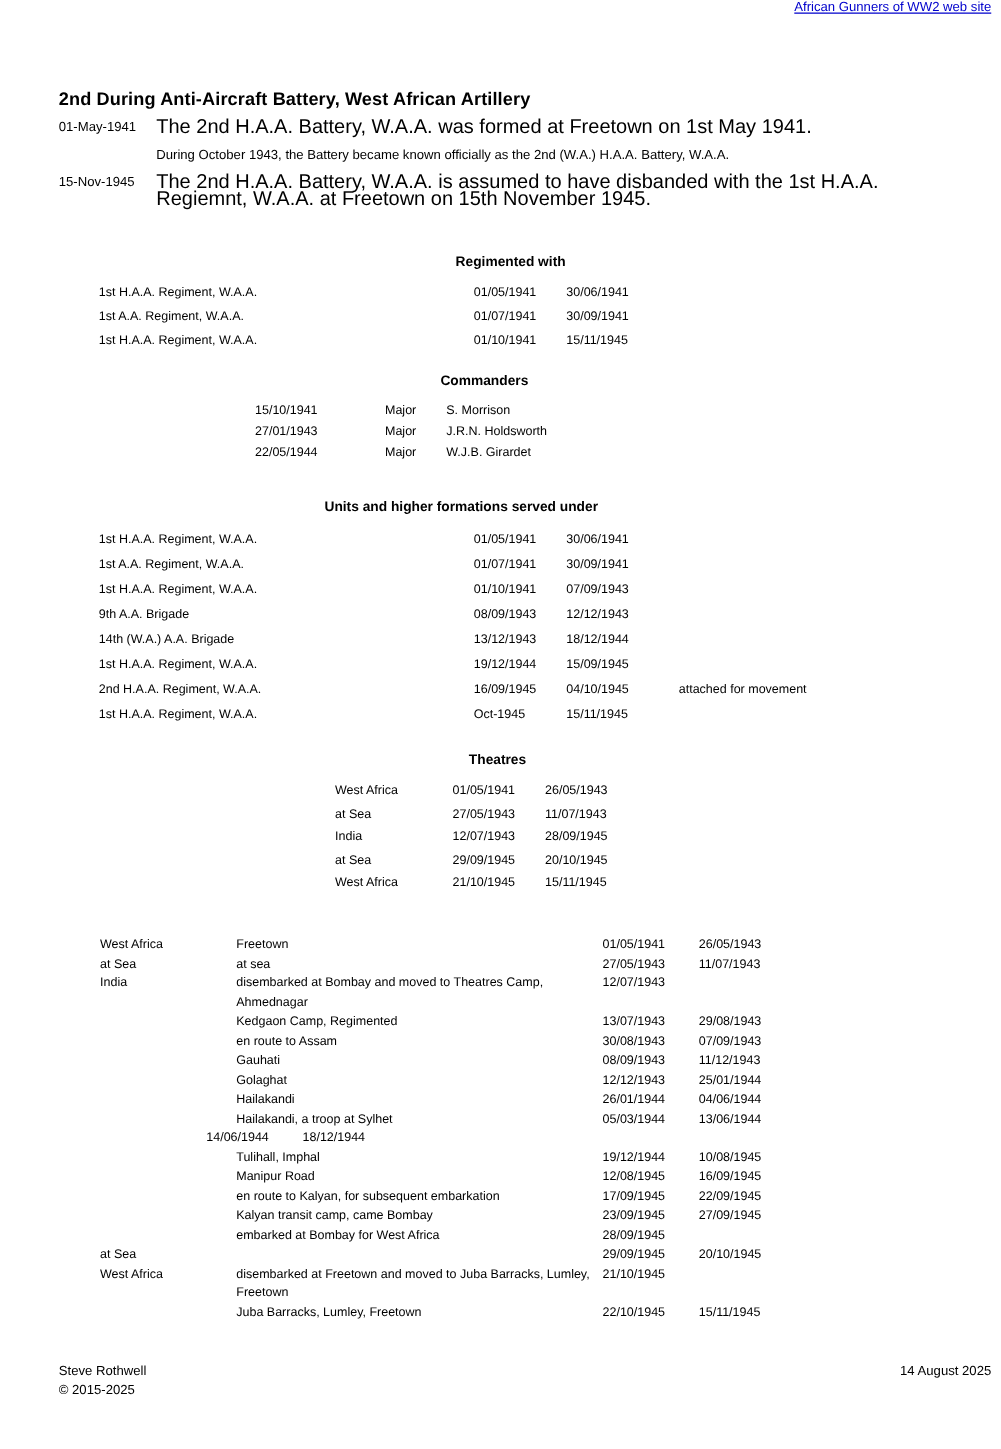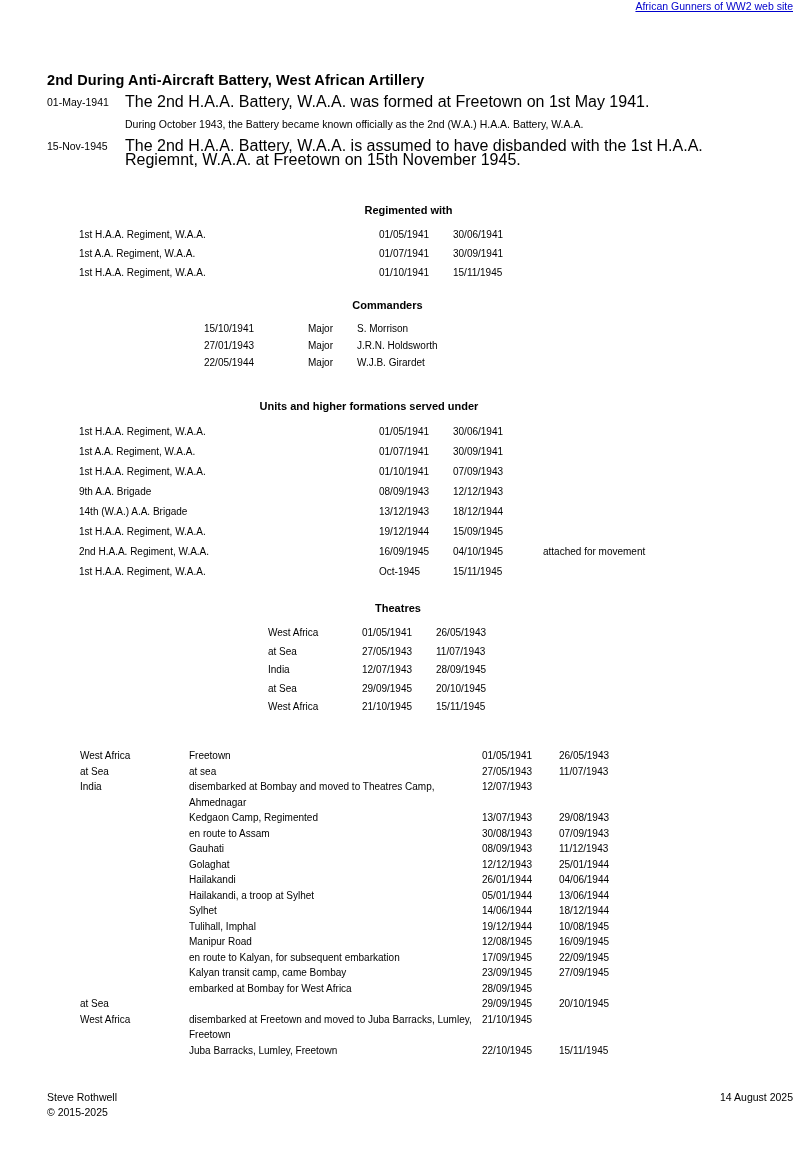--- a/index.html
+++ b/index.html
@@ -356,26 +356,25 @@
       </div>
       <div class="row">
         <div class="c-theatre"></div>
         <div class="c-place">Hailakandi</div>
         <div class="c-from">26/01/1944</div>
         <div class="c-to">04/06/1944</div>
       </div>
       <div class="row">
         <div class="c-theatre"></div>
         <div class="c-place">Hailakandi, a troop at Sylhet</div>
-        <div class="c-from">05/01/1944</div>
+        <div class="c-from">05/03/1944</div>
         <div class="c-to">13/06/1944</div>
       </div>
       <div class="row">
         <div class="c-theatre"></div>
-        <div class="c-place">Sylhet</div>
         <div class="c-from">14/06/1944</div>
         <div class="c-to">18/12/1944</div>
       </div>
       <div class="row">
         <div class="c-theatre"></div>
         <div class="c-place">Tulihall, Imphal</div>
         <div class="c-from">19/12/1944</div>
         <div class="c-to">10/08/1945</div>
       </div>
       <div class="row">

